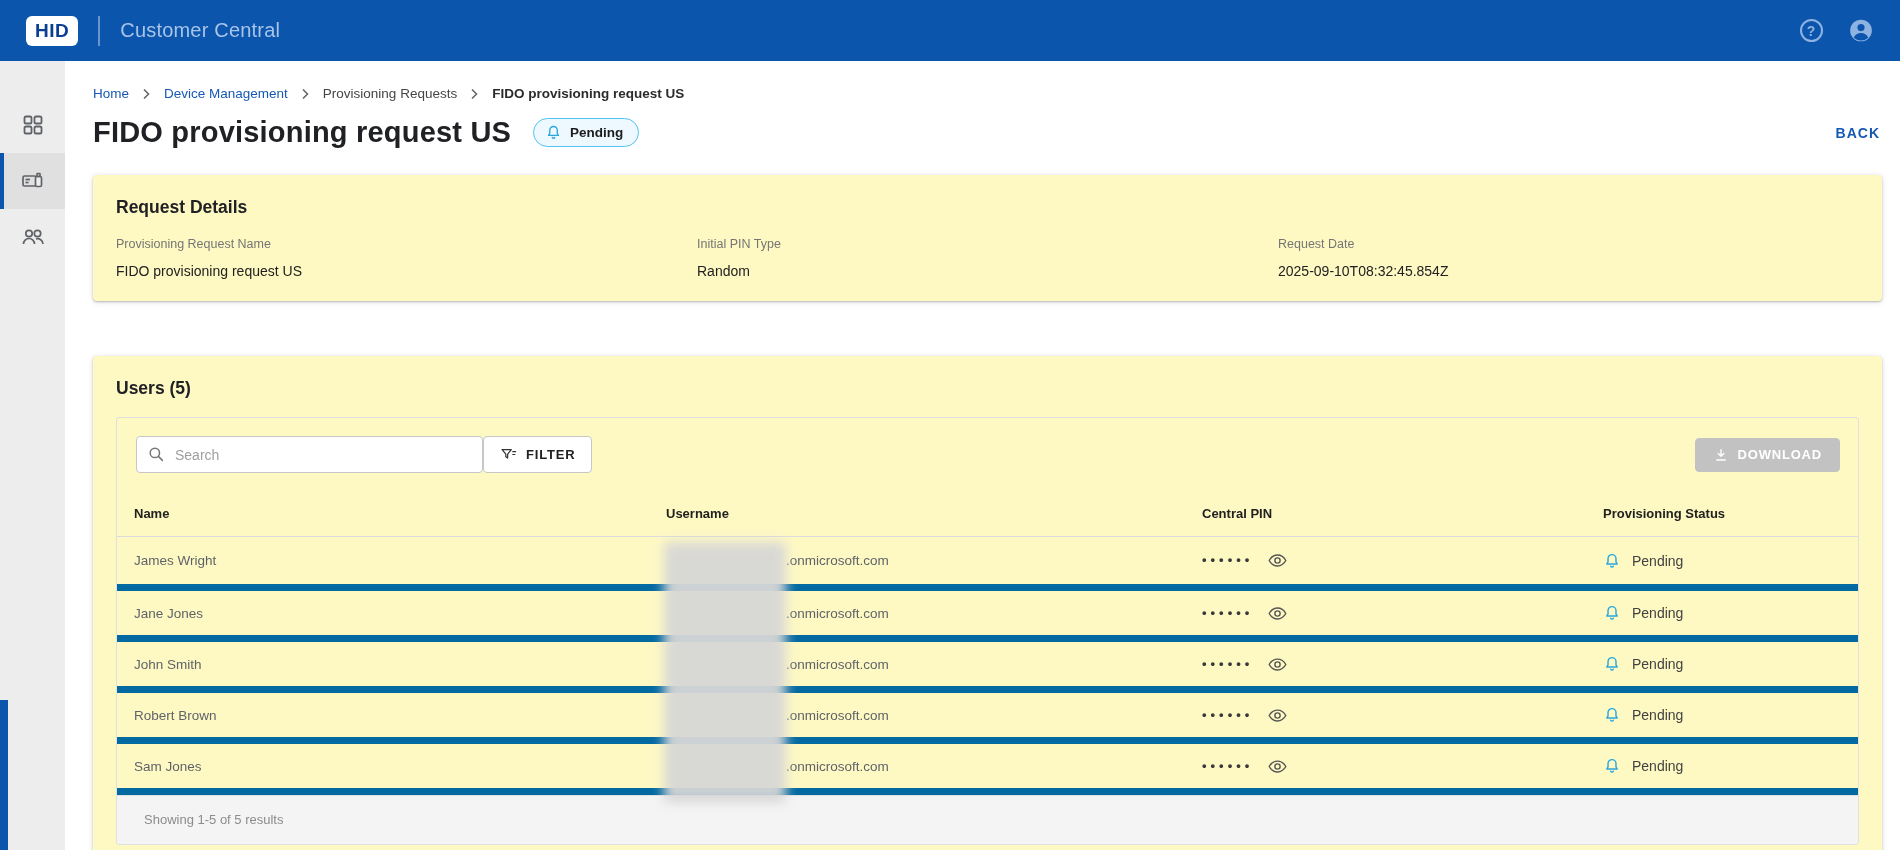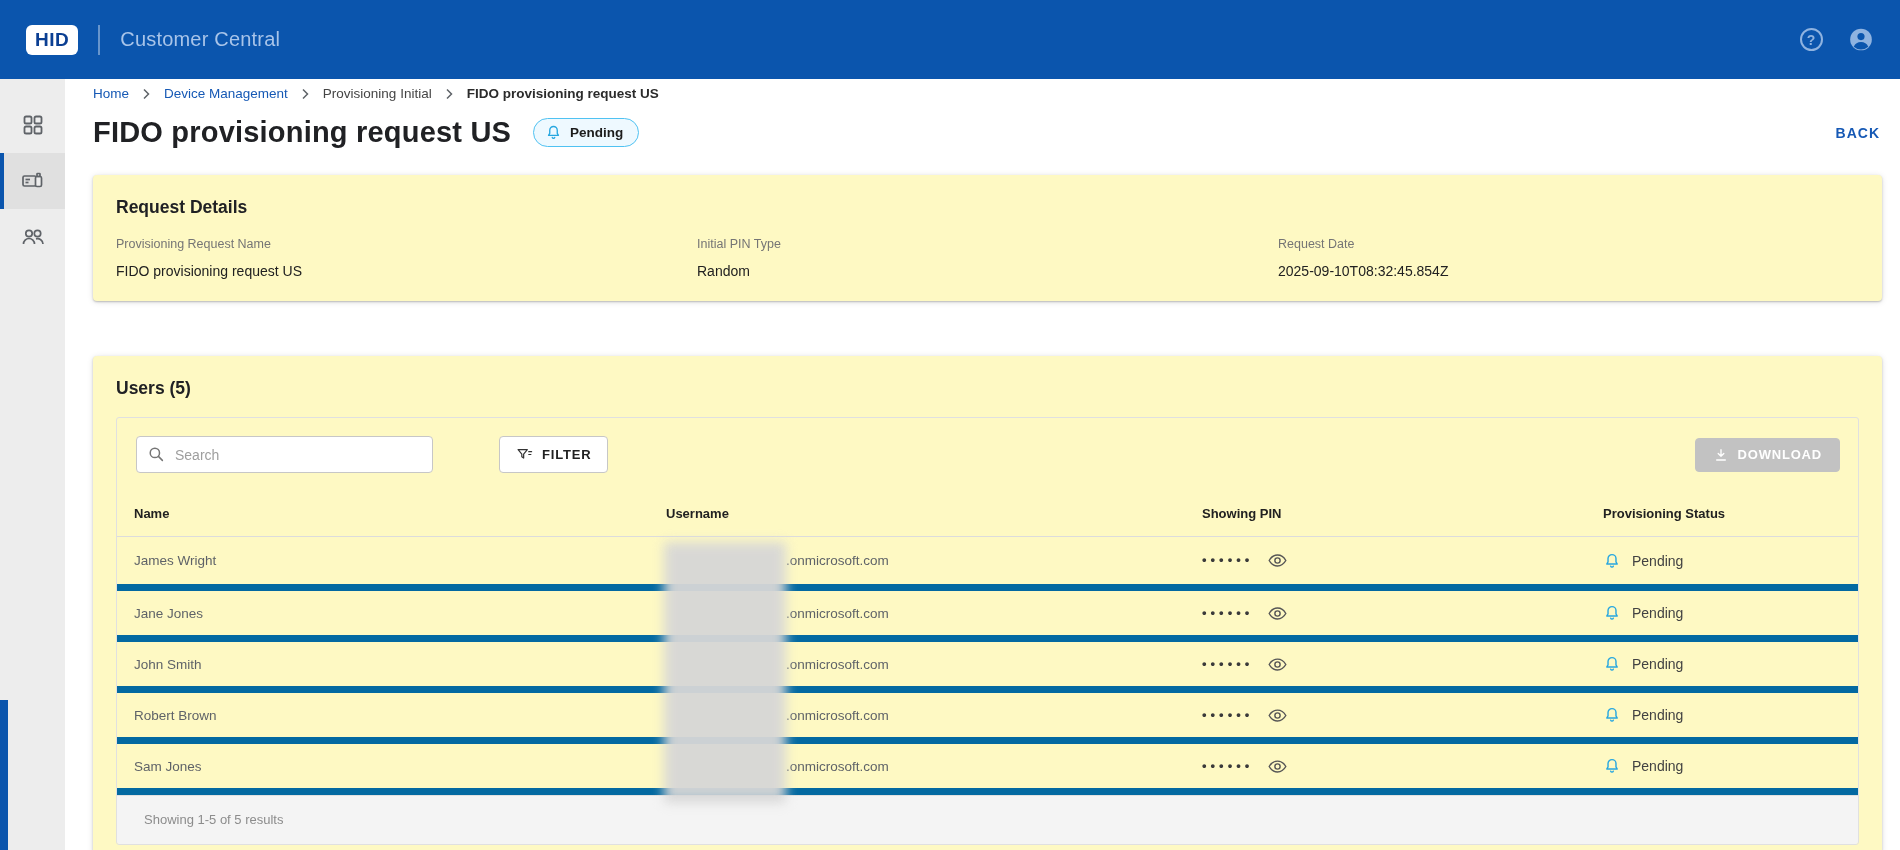--- a/index.html
+++ b/index.html
@@ -1,20 +1,20 @@
 <!DOCTYPE html>
 <html><head>
 <meta charset="utf-8">
 <style>
   * { margin:0; padding:0; box-sizing:border-box; }
   html,body { width:1900px; height:850px; overflow:hidden; background:#fff;
     font-family:"Liberation Sans","DejaVu Sans",sans-serif; color:#202124; }
 
   
-  .topbar { position:absolute; top:0; left:0; width:1900px; height:79px;
+  .topbar { position:absolute; top:0; left:0; width:1900px; height:61px;
     background:#0b55ad; display:flex; align-items:center; padding:0 26px; z-index:20; }
   .logo-box { background:#fff; border-radius:6px; padding:4px 9px; display:flex; align-items:center; }
   .logo-text { color:#0b3f93; font-weight:900; font-size:19px; letter-spacing:.5px; }
   .topbar-divider { width:2px; height:30px; background:rgba(255,255,255,.38); margin:0 20px; }
   .app-title { color:#a8c4e9; font-size:20px; font-weight:500; letter-spacing:.2px; }
   .topbar-right { margin-left:auto; display:flex; align-items:center; gap:24px; color:#8fb3e0; }
   .tb-icon { width:26px; height:26px; display:flex; align-items:center; justify-content:center; cursor:pointer; }
   .help-circle { width:23px; height:23px; border:2px solid #8fb3e0; border-radius:50%;
     display:flex; align-items:center; justify-content:center; font-size:14px; font-weight:700; color:#8fb3e0; }
 
@@ -50,27 +50,27 @@
   .fields { display:grid; grid-template-columns:1fr 1fr 1fr; margin-top:19px; }
   .field-label { font-size:12.5px; color:#757575; margin-bottom:12px; }
   .field-value { font-size:14px; color:#212121; }
 
   .users-card { margin-top:55px; padding-bottom:0; height:500px; }
   .inner-box { margin-top:18px; border:1px solid #e0e0e0; border-radius:3px; }
 
   .toolbar { display:flex; align-items:center; padding:18px 18px 17px 19px; }
   .search-wrap { position:relative; width:347px; }
   .search-wrap .search-ic { position:absolute; left:11px; top:9px; color:#757575; }
-  .search-input { width:297px; height:37px; border:1px solid #c7c7c7; border-radius:4px;
+  .search-input { width:347px; height:37px; border:1px solid #c7c7c7; border-radius:4px;
     padding:0 12px 0 38px; font-size:14px; color:#333; font-family:inherit; outline:none; }
   .search-input::placeholder { color:#9e9e9e; }
   .btn { display:inline-flex; align-items:center; gap:9px; height:37px; padding:0 16px;
     border:1px solid #c7c7c7; border-radius:4px; background:#fff; color:#212121;
     font-size:13px; font-weight:700; letter-spacing:.8px; cursor:pointer; font-family:inherit; }
-  .filter-btn { margin-left:16px; }
+  .filter-btn { margin-left:0; }
   .download-btn { margin-left:auto; background:#c2c2c2; border-color:#c2c2c2; color:#fff; height:34px; padding:0 17px; }
 
   .table-wrap { position:relative; }
   table { width:100%; border-collapse:collapse; table-layout:fixed; }
   col.c1{width:549px;} col.c2{width:536px;} col.c3{width:401px;} col.c4{width:auto;}
   th { text-align:left; font-size:13px; font-weight:700; color:#212121;
     padding:16px 0 15px 0; border-bottom:1px solid #dcdcdc; }
   th:first-child, td:first-child { padding-left:17px; }
   td { height:51px; border-bottom:7px solid #0369a1; font-size:13.5px; color:#5f6368; }
   .td-user { padding-left:120px; color:#5f6368; }
@@ -153,21 +153,21 @@
         <svg width="9" height="12" viewBox="0 0 9 12" fill="none" stroke="#5f6368" stroke-width="1.5">
           <path d="M2 1.5l4.5 4.5L2 10.5"></path>
         </svg>
       </span>
       <span class="crumb link">Device Management</span>
       <span class="crumb-sep">
         <svg width="9" height="12" viewBox="0 0 9 12" fill="none" stroke="#5f6368" stroke-width="1.5">
           <path d="M2 1.5l4.5 4.5L2 10.5"></path>
         </svg>
       </span>
-      <span class="crumb">Provisioning Initial</span>
+      <span class="crumb">Provisioning Requests</span>
       <span class="crumb-sep">
         <svg width="9" height="12" viewBox="0 0 9 12" fill="none" stroke="#5f6368" stroke-width="1.5">
           <path d="M2 1.5l4.5 4.5L2 10.5"></path>
         </svg>
       </span>
       <span class="crumb current">FIDO provisioning request US</span>
     </nav>
 
   <div class="title-row">
     <h1 class="page-title">FIDO provisioning request US</h1>
@@ -241,21 +241,21 @@
           <colgroup>
               <col class="c1">
               <col class="c2">
               <col class="c3">
               <col class="c4">
             </colgroup>
           <thead>
             <tr>
               <th>Name</th>
               <th>Username</th>
-              <th>Showing PIN</th>
+              <th>Central PIN</th>
               <th>Provisioning Status</th>
             </tr>
           </thead>
           <tbody id="rows">
   <tr>
     <td class="td-name">James Wright</td>
     <td class="td-user"><span class="u-suffix">.onmicrosoft.com</span></td>
     <td class="td-pin">
       <span class="pin-dots">••••••</span>
       <span class="eye">

